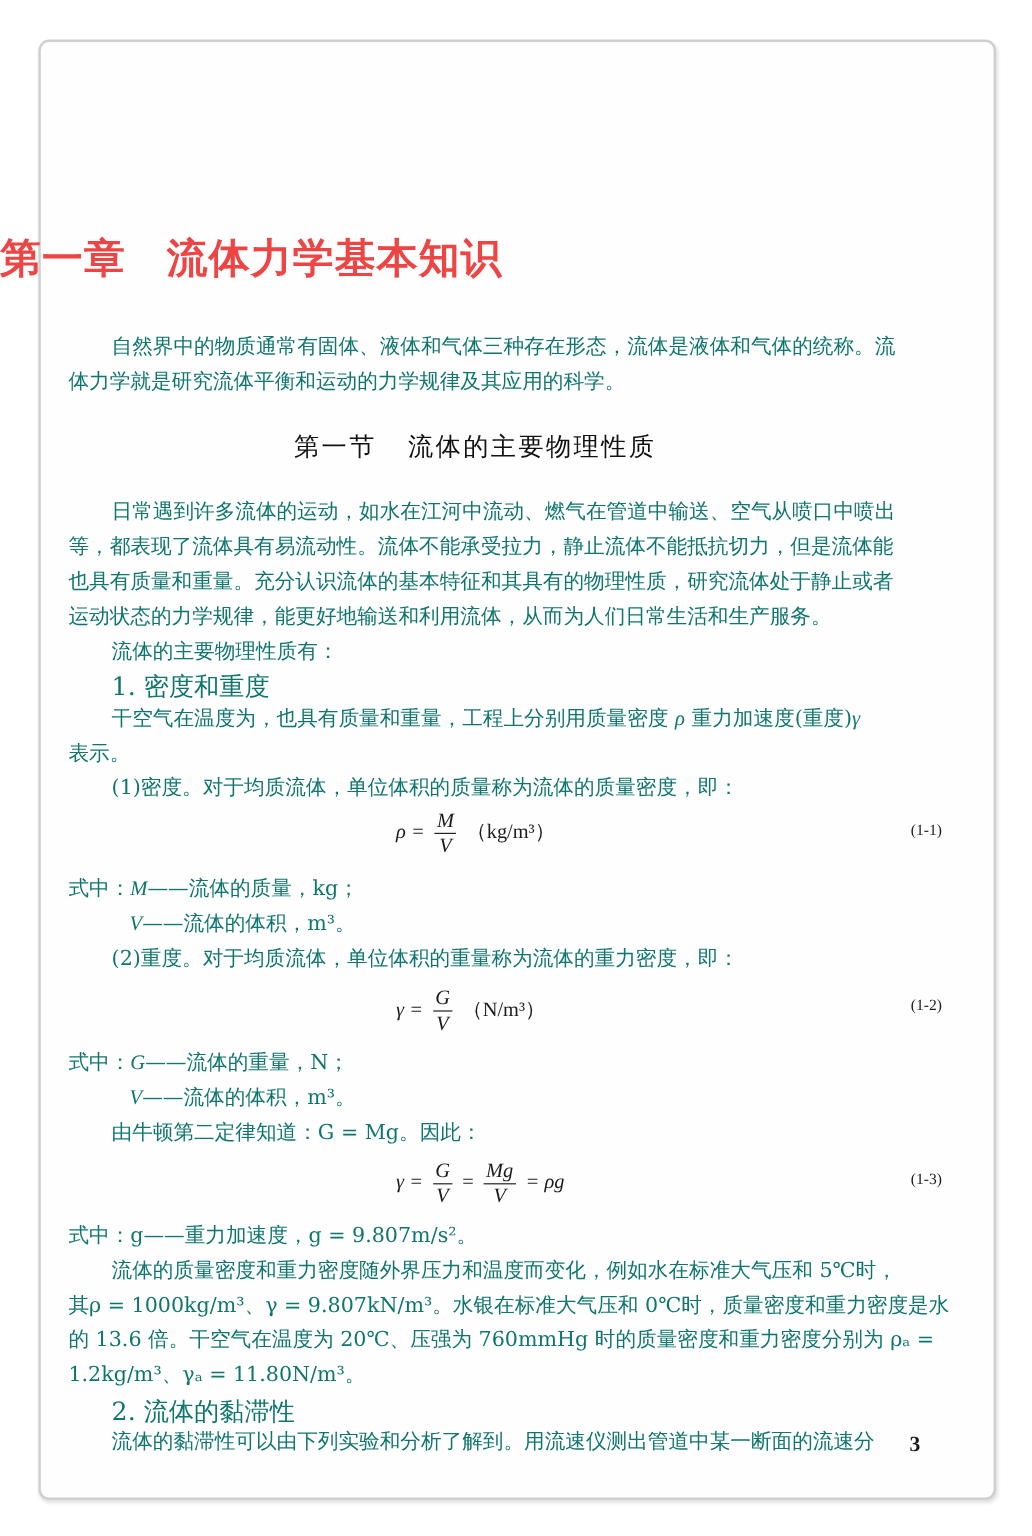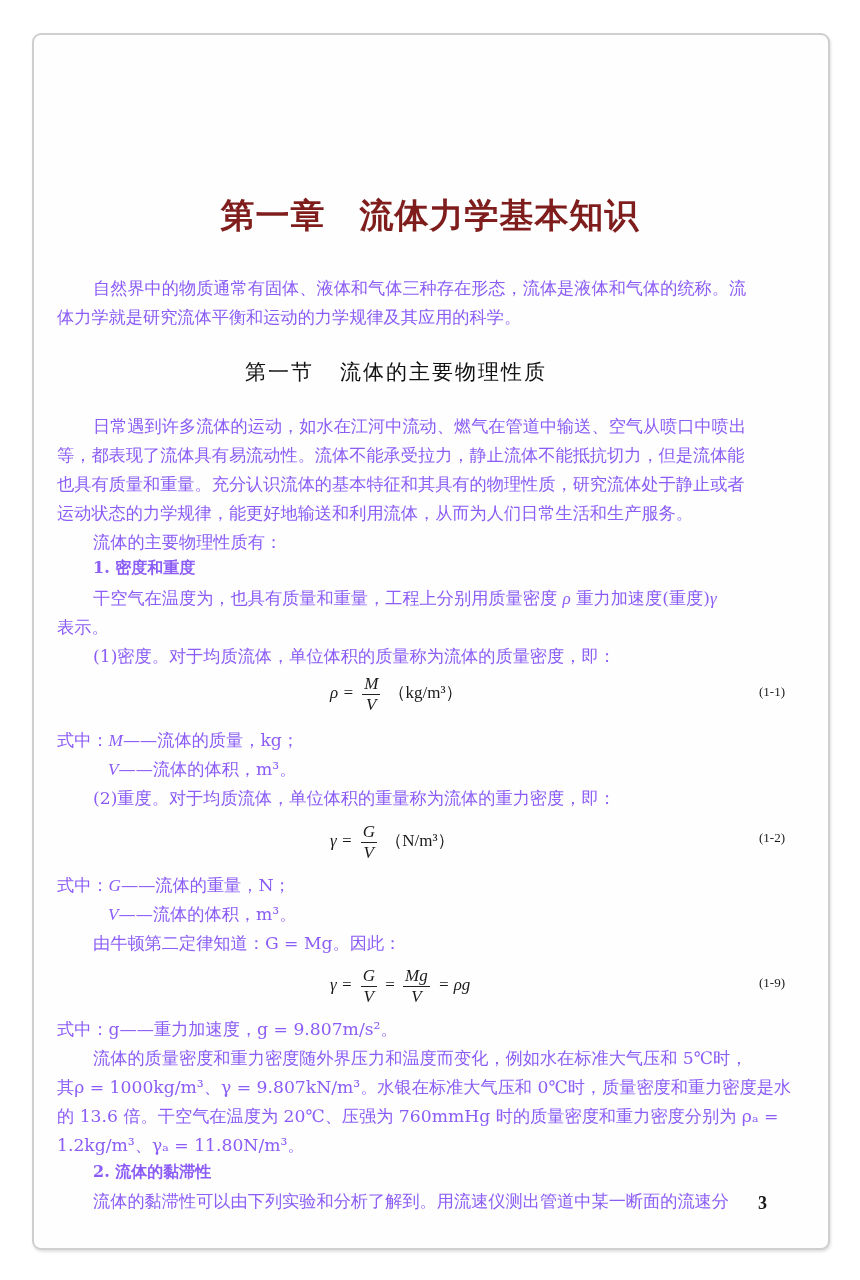--- a/index.html
+++ b/index.html
@@ -7,33 +7,33 @@
     width: 860px; height: 1280px; background: #ffffff; position: relative; overflow: hidden;
     font-family: "DejaVu Serif", "Liberation Serif", serif; color: #1a1a1a;
   }
   .page-card {
     position: absolute; left: 32px; top: 33px; width: 794px; height: 1213px;
     border: 2px solid #cfcfcf; border-radius: 9px; background: #fefefe;
     box-shadow: 1px 2px 3px rgba(0,0,0,0.12);
   }
   .abs { position: absolute; white-space: nowrap; }
   .chapter-title {
-    left: 0; width: 860px; top: 193px; text-align: center;
+    left: 0; width: 860px; top: 193px; 
     font-family: "DejaVu Sans", "Liberation Sans", sans-serif; font-weight: bold;
-    font-size: 34px; letter-spacing: 1px; color: #7f1d1d;
+    font-size: 34px; letter-spacing: 1px; color: #ef4444;
   }
   .chapter-title .gap { display: inline-block; width: 34px; }
   .section-title {
     left: 0; width: 792px; top: 358px; text-align: center;
     font-size: 21px; color: #111; letter-spacing: 2px;
   }
   .section-title .gap { display: inline-block; width: 26px; }
-  .line { position: absolute; left: 57px; white-space: nowrap; font-size: 17.2px; color: #8b5cf6; }
+  .line { position: absolute; left: 57px; white-space: nowrap; font-size: 17.2px; color: #0f766e; }
   .indent { left: 93px; }
-  .subhead { font-size: 16px; font-weight: bold; }
+  .subhead { font-size: 21px; }
   .formula { position: absolute; white-space: nowrap; font-size: 17px; font-family: "Liberation Serif", "DejaVu Serif", serif; }
   .frac { display: inline-flex; flex-direction: column; align-items: center; vertical-align: middle; margin: 0 4px; font-style: italic; line-height: 20px; }
   .frac .num { border-bottom: 1px solid #222; padding: 0 2px; }
   .eqno { position: absolute; right: 75px; font-family: "Liberation Serif", "DejaVu Serif", serif; font-size: 13px; }
   .it { font-style: italic; font-family: "Liberation Serif", "DejaVu Serif", serif; }
   .page-num { position: absolute; right: 93px; top: 1193px; font-size: 18px; font-family: "Liberation Serif", serif; font-weight: bold; }
 </style>
 </head>
 <body>
 
@@ -91,21 +91,21 @@
       <span class="num">G</span>
       <span>V</span>
     </span>
   <span>=</span>
   <span class="frac">
       <span class="num">Mg</span>
       <span>V</span>
     </span>
   <span class="it">= ρg</span>
 </div>
-<div class="eqno" style="top:975px">(1-9)</div>
+<div class="eqno" style="top:975px">(1-3)</div>
 
 <div class="line" style="top:1017px">式中：g——重力加速度，g = 9.807m/s²。</div>
 
 <div class="line indent" style="top:1046px">流体的质量密度和重力密度随外界压力和温度而变化，例如水在标准大气压和 5℃时，</div>
 <div class="line" style="top:1075px">其ρ = 1000kg/m³、γ = 9.807kN/m³。水银在标准大气压和 0℃时，质量密度和重力密度是水</div>
 <div class="line" style="top:1104px">的 13.6 倍。干空气在温度为 20℃、压强为 760mmHg 时的质量密度和重力密度分别为 ρₐ =</div>
 <div class="line" style="top:1133px">1.2kg/m³、γₐ = 11.80N/m³。</div>
 
 <div class="line indent subhead" style="top:1162px">2. 流体的黏滞性</div>
 <div class="line indent" style="top:1189px">流体的黏滞性可以由下列实验和分析了解到。用流速仪测出管道中某一断面的流速分</div>

